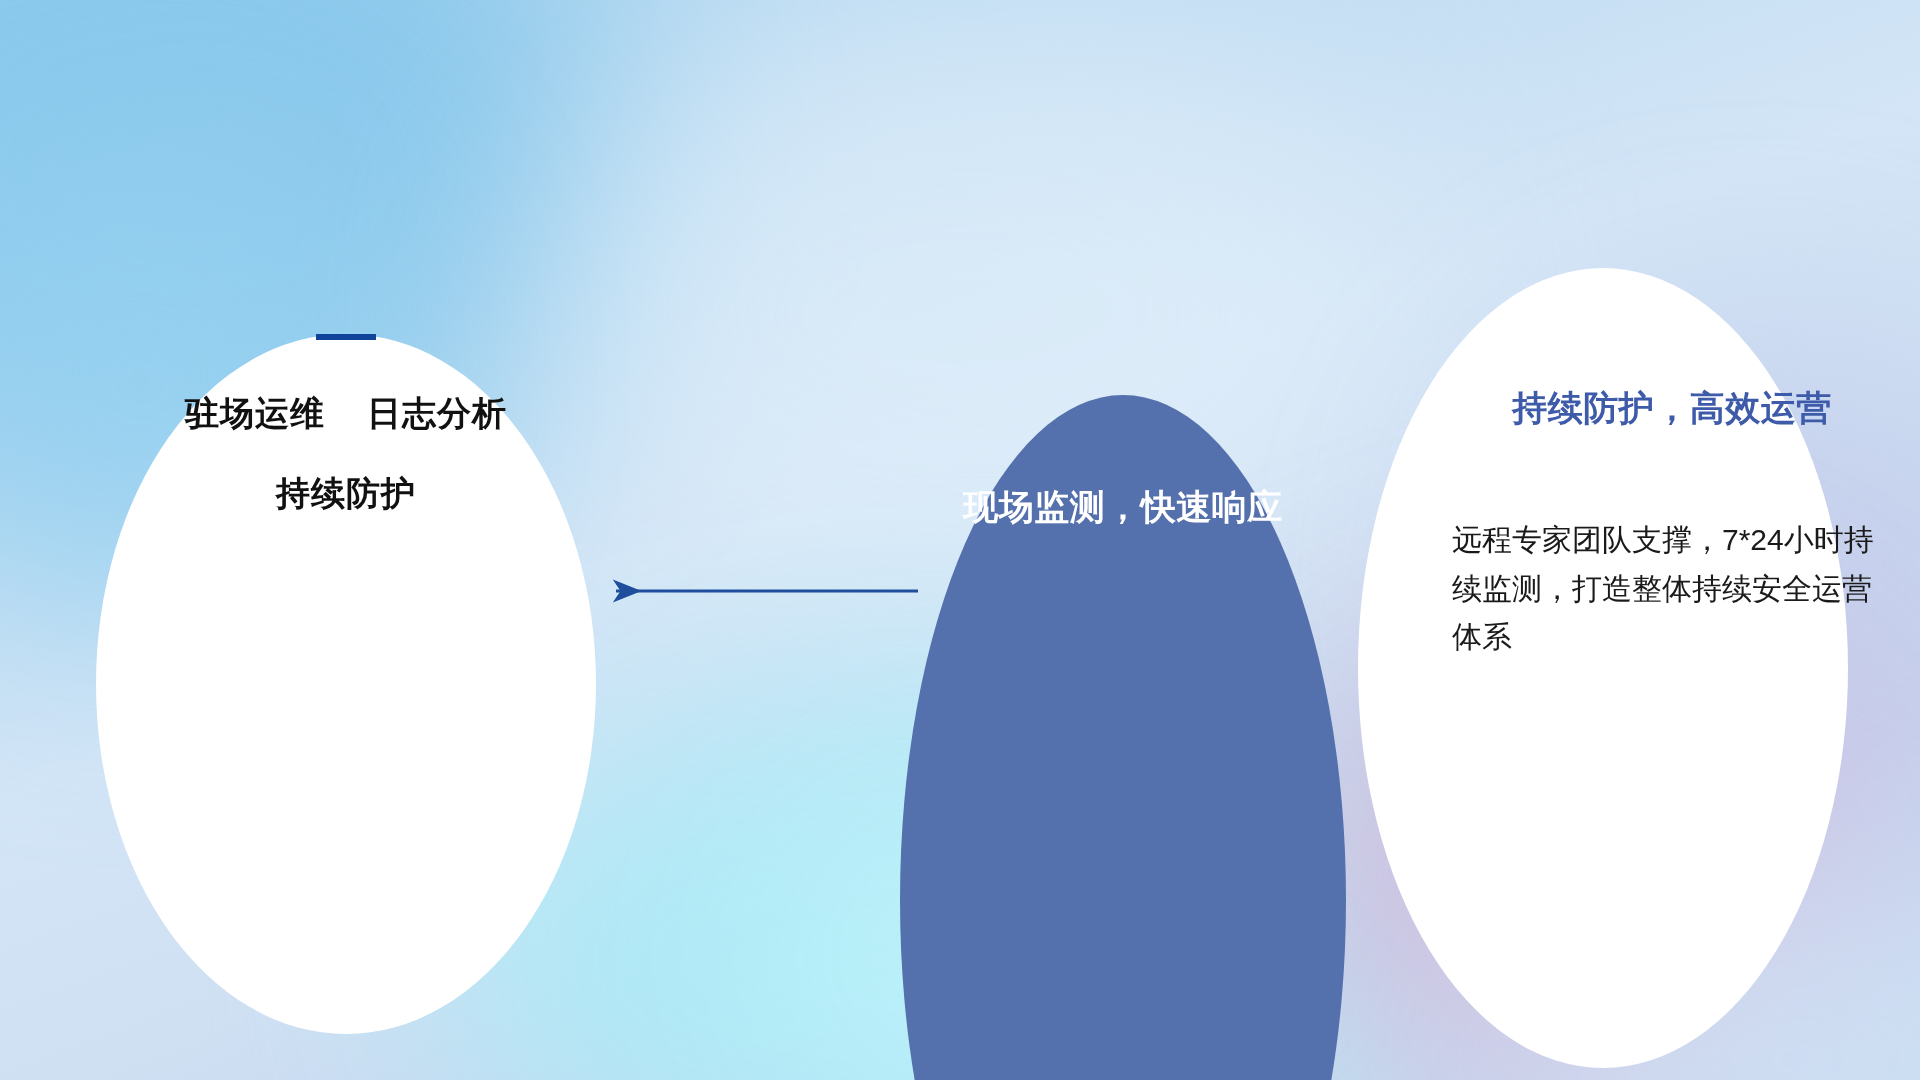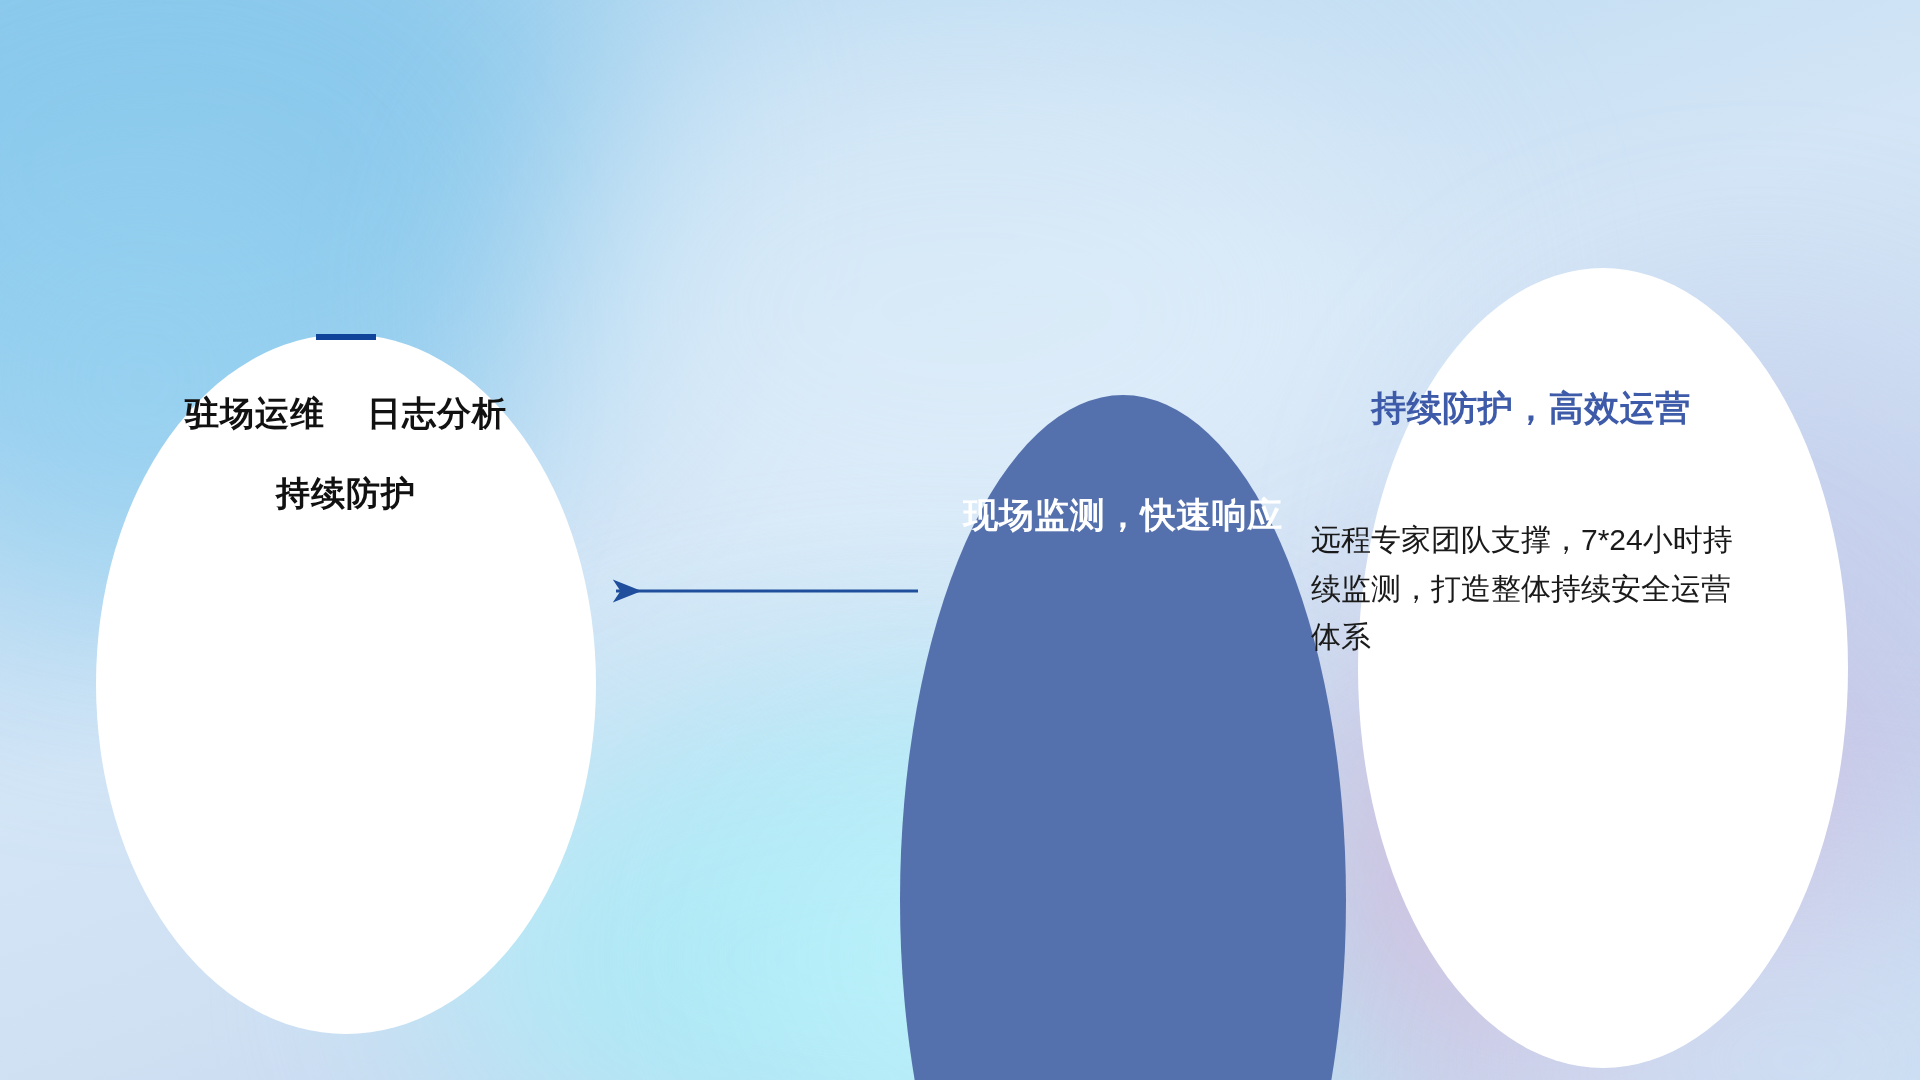--- a/index.html
+++ b/index.html
@@ -160,21 +160,21 @@
     text-align: center;
     font-size: 30px;
     font-weight: 400;
     color: #ffffff;
     line-height: 1.62;
   }
 
   
   #right-content {
     position: absolute;
-    left: 1286px; top: 268px;
+    left: 1427px; top: 268px;
     width: 490px; height: 800px;
     z-index: 4;
     pointer-events: none;
   }
   #right-heading {
     position: absolute;
     top: 0;
     width: 100%;
     text-align: center;
     font-size: 35px;
@@ -189,21 +189,21 @@
     width: 440px;
     left: 25px;
     text-align: left;
     font-size: 30px;
     font-weight: 400;
     color: #1a1a1a;
     line-height: 1.62;
   }
 
   
-  #mid-heading   { top: 97px; }
+  #mid-heading   { top: 89px; }
   #mid-body      { top: 215px; }
   #right-heading { top: 117px; }
   #right-body    { top: 248px; }
 
   
   #arrow-svg {
     position: absolute;
     left: 600px;
     top: 556px;
     width: 320px;

